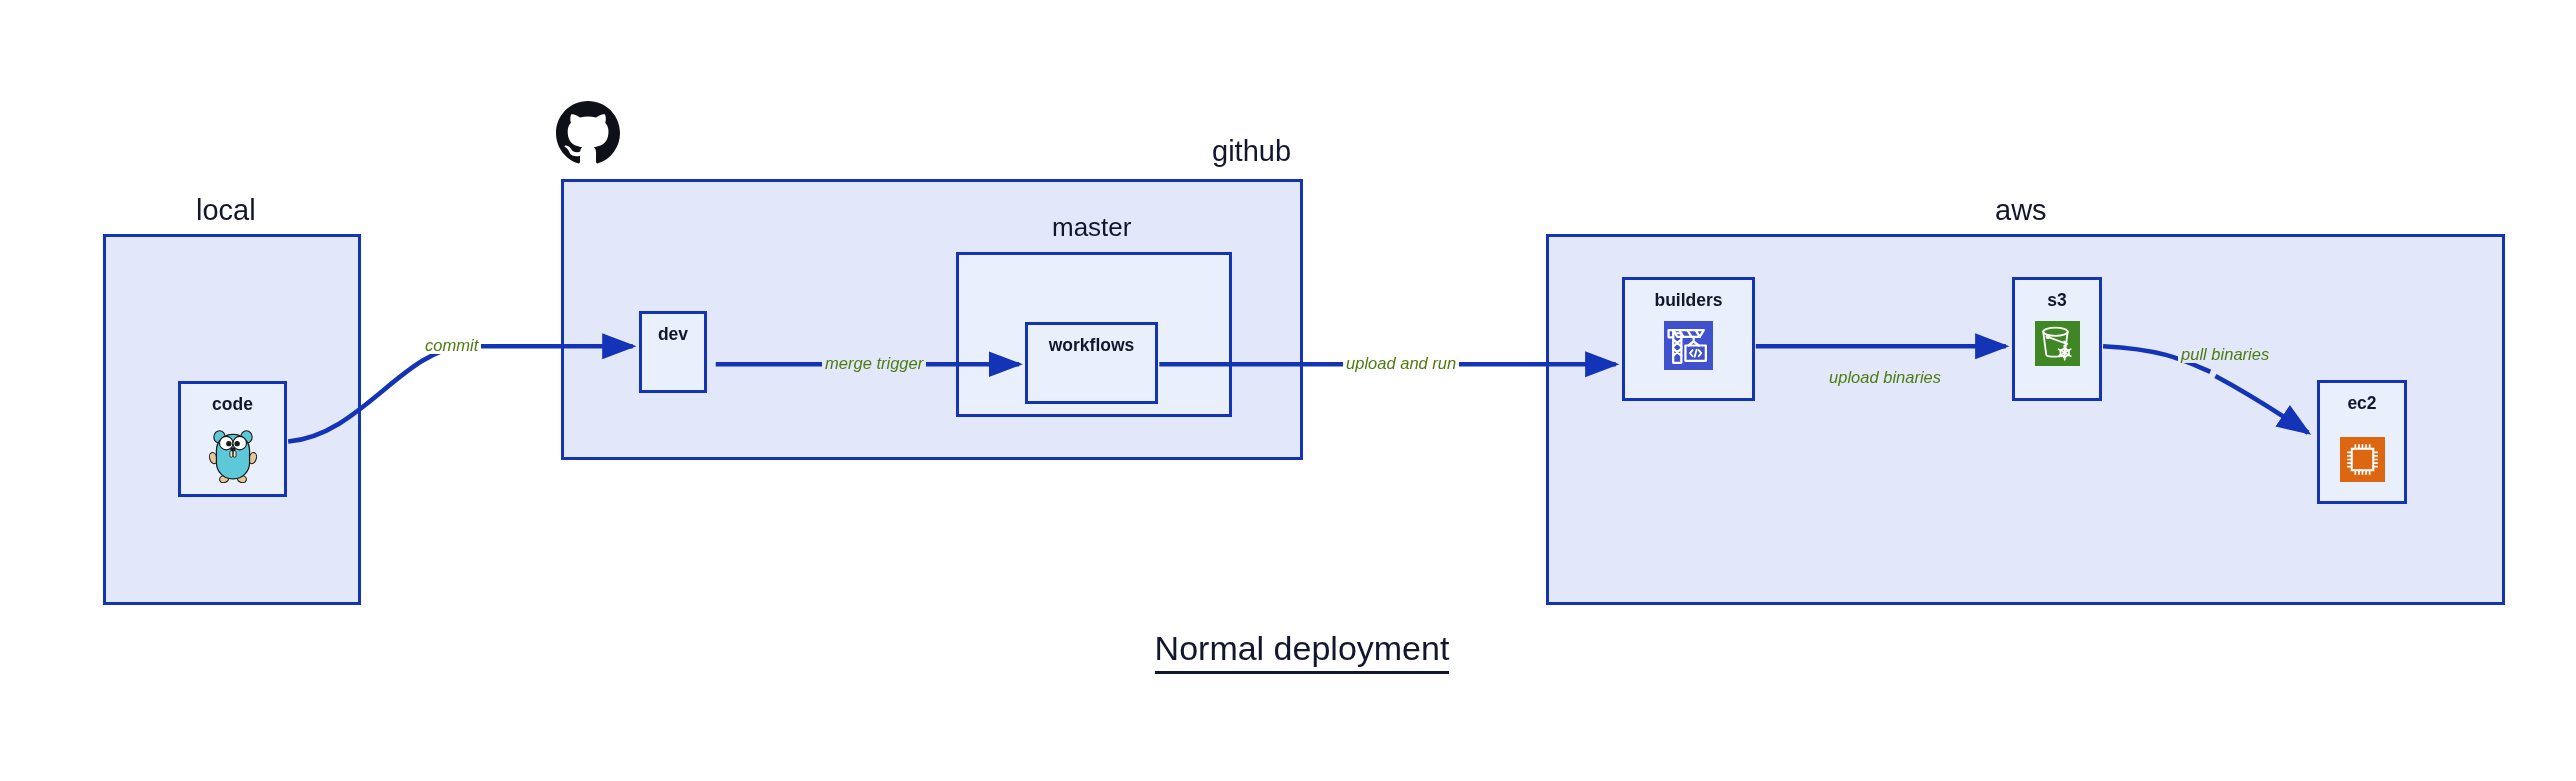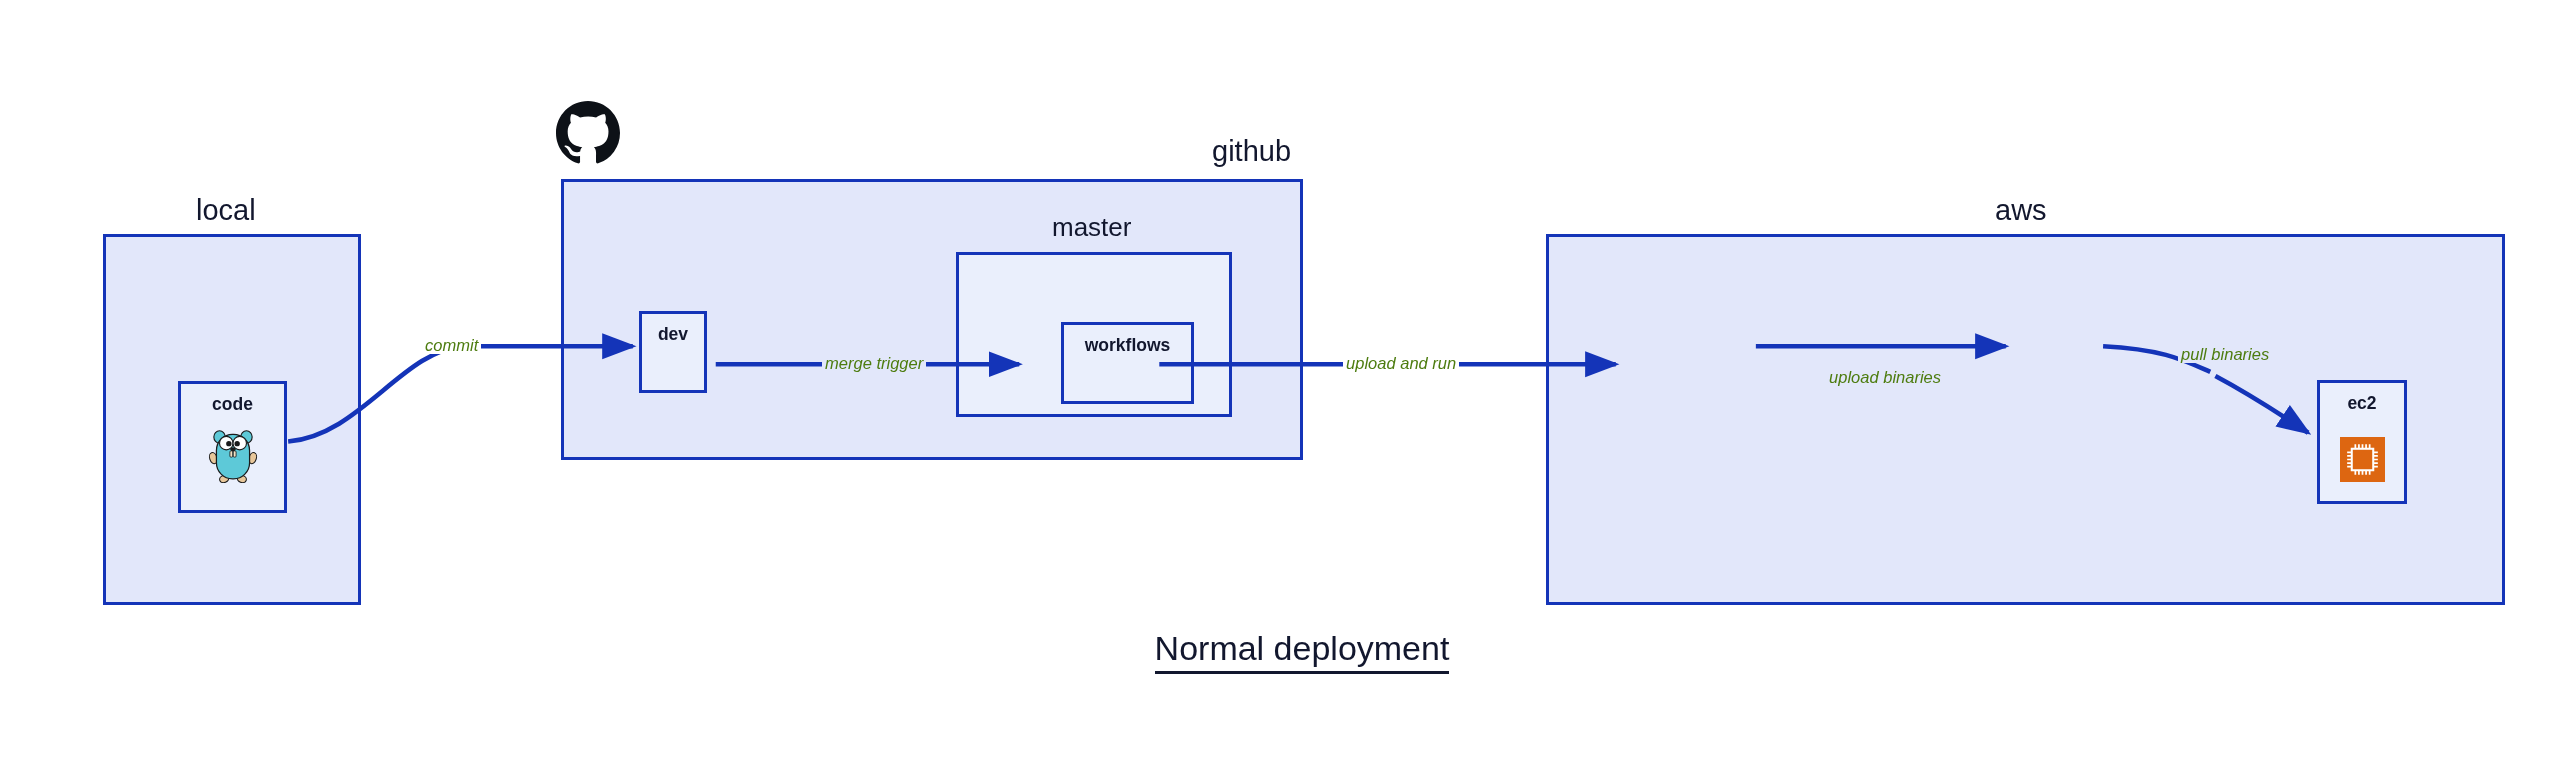--- a/index.html
+++ b/index.html
@@ -115,21 +115,21 @@
   }
 </style>
 </head>
 <body>
 
 <div id="canvas">
 
   <div class="zone" style="left:103px; top:234px; width:258px; height:371px;"></div>
   <div class="zone-label" style="left:196px; top:196px;">local</div>
 
-  <div class="node" style="left:178px; top:381px; width:109px; height:132px;">
+  <div class="node" style="left:178px; top:381px; width:109px; height:116px;">
     <div class="node-title">code</div>
     <div class="node-icon">
       <svg width="52" height="58" viewBox="0 0 100 112" xmlns="http://www.w3.org/2000/svg">
 
         <ellipse cx="24" cy="23" rx="11" ry="12" fill="#5dc9d8" stroke="#1b1b1b" stroke-width="2.2"></ellipse>
         <ellipse cx="76" cy="23" rx="11" ry="12" fill="#5dc9d8" stroke="#1b1b1b" stroke-width="2.2"></ellipse>
 
         <ellipse cx="12" cy="64" rx="7" ry="11" fill="#e8c79a" stroke="#1b1b1b" stroke-width="2" transform="rotate(-18 12 64)"></ellipse>
         <ellipse cx="88" cy="64" rx="7" ry="11" fill="#e8c79a" stroke="#1b1b1b" stroke-width="2" transform="rotate(18 88 64)"></ellipse>
 
@@ -165,28 +165,79 @@
     </svg>
   </div>
 
   <div class="node" style="left:639px; top:311px; width:68px; height:82px;">
     <div class="node-title">dev</div>
   </div>
 
   <div class="group" style="left:956px; top:252px; width:276px; height:165px;"></div>
   <div class="zone-label" style="left:1052px; top:214px; font-size:26px;">master</div>
 
-  <div class="node" style="left:1025px; top:322px; width:133px; height:82px;margin-left:36px;">
+  <div class="node" style="left:1025px; top:322px; width:133px; height:82px;">
     <div class="node-title">workflows</div>
   </div>
 
   <div class="zone" style="left:1546px; top:234px; width:959px; height:371px;"></div>
   <div class="zone-label" style="left:1995px; top:196px;">aws</div>
 
-
+  <div class="node" style="left:1622px; top:277px; width:133px; height:124px;">
+    <div class="node-title">builders</div>
+    <div class="node-icon">
+      <svg width="49" height="49" viewBox="0 0 96 96" xmlns="http://www.w3.org/2000/svg">
+        <rect x="0" y="0" width="96" height="96" fill="#3f51cc"></rect>
+        <g fill="none" stroke="#ffffff" stroke-width="4.4" stroke-linejoin="round" stroke-linecap="round">
+
+          <rect x="18" y="24" width="16" height="58"></rect>
+          <path d="M18 36 L34 50 M34 36 L18 50 M18 54 L34 68 M34 54 L18 68"></path>
+
+          <rect x="9" y="18" width="9" height="14"></rect>
+
+          <path d="M18 18 L78 18 L70 31 L26 31 Z"></path>
+          <path d="M30 18 L38 31 M46 18 L54 31 M62 18 L70 31"></path>
+
+          <path d="M58 31 L58 40 M48 48 L58 40 L68 48"></path>
+
+          <rect x="42" y="48" width="40" height="30"></rect>
+        </g>
+        <g fill="none" stroke="#ffffff" stroke-width="3.6" stroke-linejoin="round" stroke-linecap="round">
+          <path d="M56 57 L51 63 L56 69"></path>
+          <path d="M68 57 L73 63 L68 69"></path>
+          <path d="M64 56 L60 70"></path>
+        </g>
+      </svg>
+    </div>
+  </div>
+
+  <div class="node" style="left:2012px; top:277px; width:90px; height:124px;">
+    <div class="node-title">s3</div>
+    <div class="node-icon">
+      <svg width="45" height="45" viewBox="0 0 88 88" xmlns="http://www.w3.org/2000/svg">
+        <rect x="0" y="0" width="88" height="88" fill="#3f8624"></rect>
+        <g fill="none" stroke="#ffffff" stroke-width="3.6" stroke-linejoin="round" stroke-linecap="round">
+
+          <ellipse cx="40" cy="21" rx="24" ry="8"></ellipse>
+          <path d="M16 21 L22 66 C22 71 58 71 58 66 L64 21"></path>
+
+          <path d="M25 31 L60 44"></path>
+          <circle cx="25" cy="31" r="2.6" fill="#ffffff"></circle>
+          <path d="M57 40 L63 45 L57 49"></path>
+        </g>
+
+        <g stroke="#ffffff" stroke-width="3.2" stroke-linecap="round">
+          <path d="M58 48 L58 76 M46 55 L70 69 M70 55 L46 69"></path>
+          <path d="M58 52 L54 56 M58 52 L62 56 M58 72 L54 68 M58 72 L62 68"></path>
+          <path d="M49 57 L50 62 M49 57 L54 56 M67 67 L66 62 M67 67 L62 68"></path>
+          <path d="M67 57 L66 62 M67 57 L62 56 M49 67 L50 62 M49 67 L54 68"></path>
+        </g>
+      </svg>
+    </div>
+  </div>
 
   <div class="node" style="left:2317px; top:380px; width:90px; height:124px;gap:13px;">
     <div class="node-title">ec2</div>
     <div class="node-icon">
       <svg width="45" height="45" viewBox="0 0 88 88" xmlns="http://www.w3.org/2000/svg">
         <rect x="0" y="0" width="88" height="88" fill="#dd6611"></rect>
         <rect x="23" y="23" width="42" height="42" fill="none" stroke="#ffffff" stroke-width="4"></rect>
         <g stroke="#ffffff" stroke-width="3.4" stroke-linecap="butt">
 
           <path d="M30 23 L30 14 M37 23 L37 14 M44 23 L44 14 M51 23 L51 14 M58 23 L58 14"></path>

